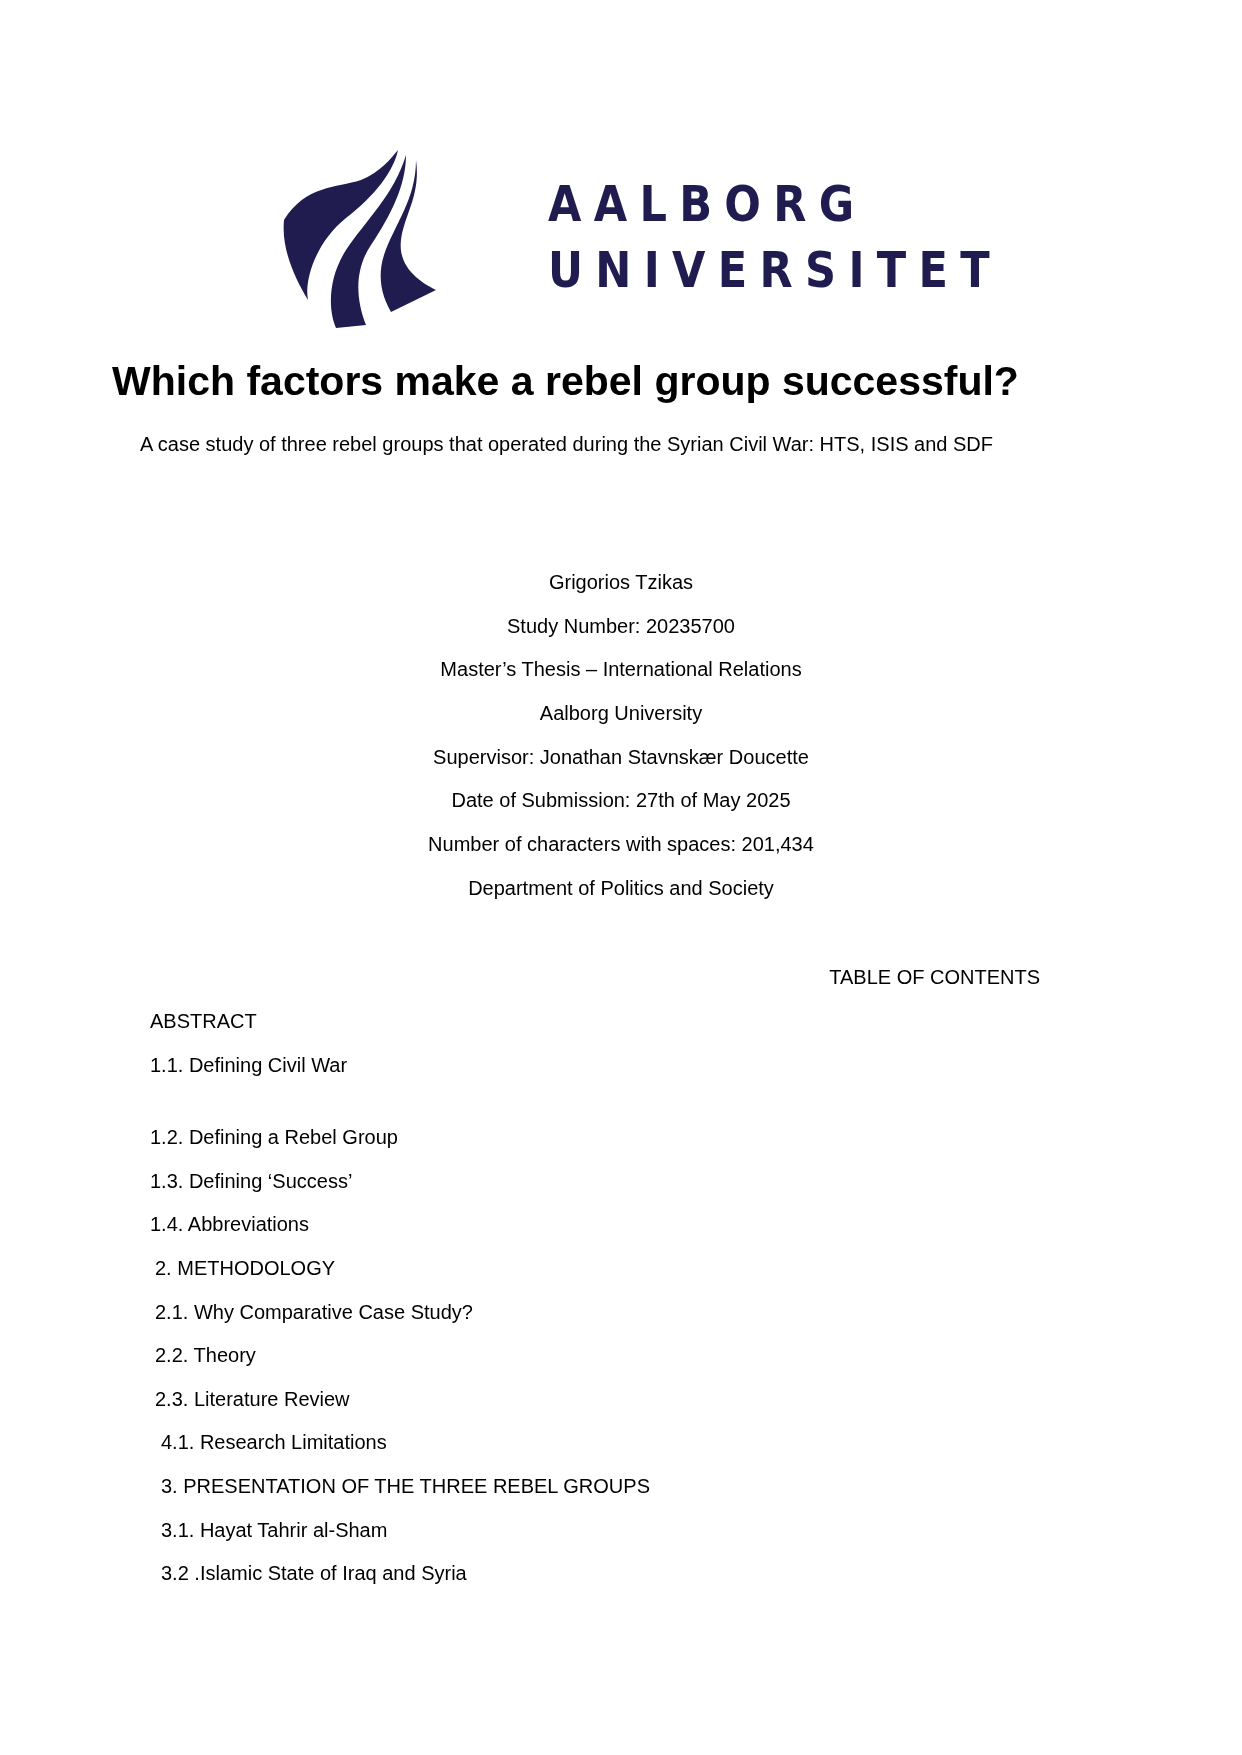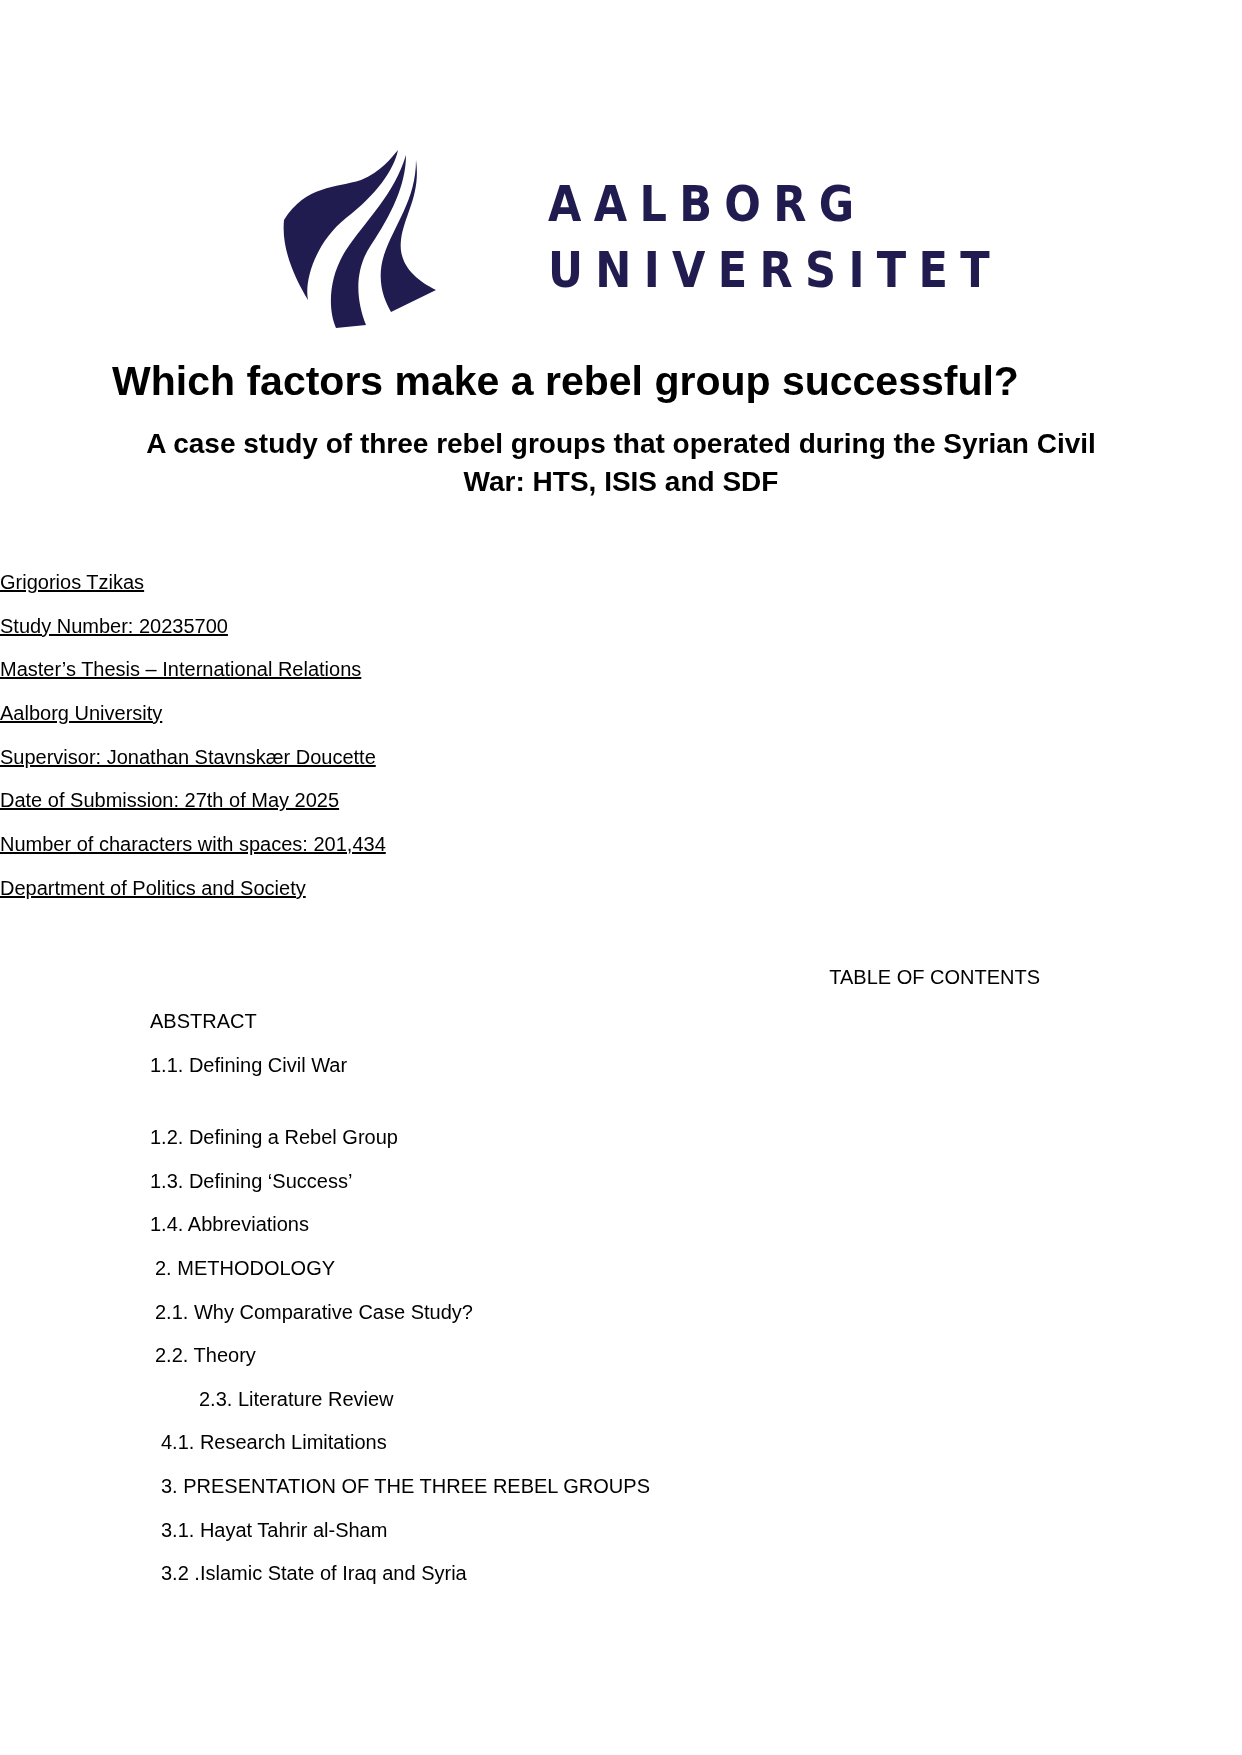--- a/index.html
+++ b/index.html
@@ -7,24 +7,24 @@
          font-family: "Liberation Sans", sans-serif; color: #000; }
   .logo { position: absolute; left: 276px; top: 150px; width: 700px; height: 180px; }
   .logo-mark { position: absolute; left: 0; top: 0; width: 165px; height: 180px; }
   .logo-text { position: absolute; left: 272px; top: 22px; color: #211c50;
                font-family: "DejaVu Sans", sans-serif; font-weight: bold;
                font-size: 49px; letter-spacing: 14px; line-height: 66px;
                transform: scaleX(0.88); transform-origin: left top; }
   .logo-text div { white-space: nowrap; }
   .title { position: absolute; left: 0; width: 1131px; top: 355px; text-align: center;
            font-weight: bold; font-size: 41px; line-height: 52px; }
-  .subtitle { position: absolute; left: 140px; width: 962px; top: 425px; text-align: center;
-              font-weight: bold; font-size: 28px; line-height: 38px; }
+  .subtitle { position: absolute; left: 140px; width: 962px; top: 425px; text-align: left;
+              font-weight: normal; font-size: 20px; line-height: 38px; }
   .meta { position: absolute; left: 0; width: 1242px; top: 571px; }
-  .meta div { text-align: left; font-size: 20px; line-height: 23px; height: 43.7px; text-decoration: underline; }
+  .meta div { text-align: center; font-size: 20px; line-height: 23px; height: 43.7px; }
   .toc-heading { position: absolute; left: 0; width: 1040px; top: 966px; text-align: right;
                  font-size: 20px; line-height: 23px; }
   .toc { position: absolute; left: 0; top: 1010px; width: 1242px; }
   .toc-item { font-size: 20px; line-height: 23px; height: 43.6px; white-space: nowrap; }
 </style>
 </head>
 <body>
 
 <div class="logo">
   <svg class="logo-mark" viewBox="0 0 165 180" xmlns="http://www.w3.org/2000/svg">
@@ -58,18 +58,18 @@
 
 <div class="toc">
   <div class="toc-item" style="padding-left: 150px;">ABSTRACT</div>
   <div class="toc-item" style="padding-left: 150px;">1.1. Defining Civil War</div>
   <div class="toc-item" style="padding-left: 150px; margin-top: 29px;">1.2. Defining a Rebel Group</div>
   <div class="toc-item" style="padding-left: 150px;">1.3. Defining ‘Success’</div>
   <div class="toc-item" style="padding-left: 150px;">1.4. Abbreviations</div>
   <div class="toc-item" style="padding-left: 155px;">2. METHODOLOGY</div>
   <div class="toc-item" style="padding-left: 155px;">2.1. Why Comparative Case Study?</div>
   <div class="toc-item" style="padding-left: 155px;">2.2. Theory</div>
-  <div class="toc-item" style="padding-left: 155px; margin-left: 44px;">2.3. Literature Review</div>
+  <div class="toc-item" style="padding-left: 155px;">2.3. Literature Review</div>
   <div class="toc-item" style="padding-left: 161px;">4.1. Research Limitations</div>
   <div class="toc-item" style="padding-left: 161px;">3. PRESENTATION OF THE THREE REBEL GROUPS</div>
   <div class="toc-item" style="padding-left: 161px;">3.1. Hayat Tahrir al-Sham</div>
   <div class="toc-item" style="padding-left: 161px;">3.2 .Islamic State of Iraq and Syria</div>
 </div>
 
 </body></html>

